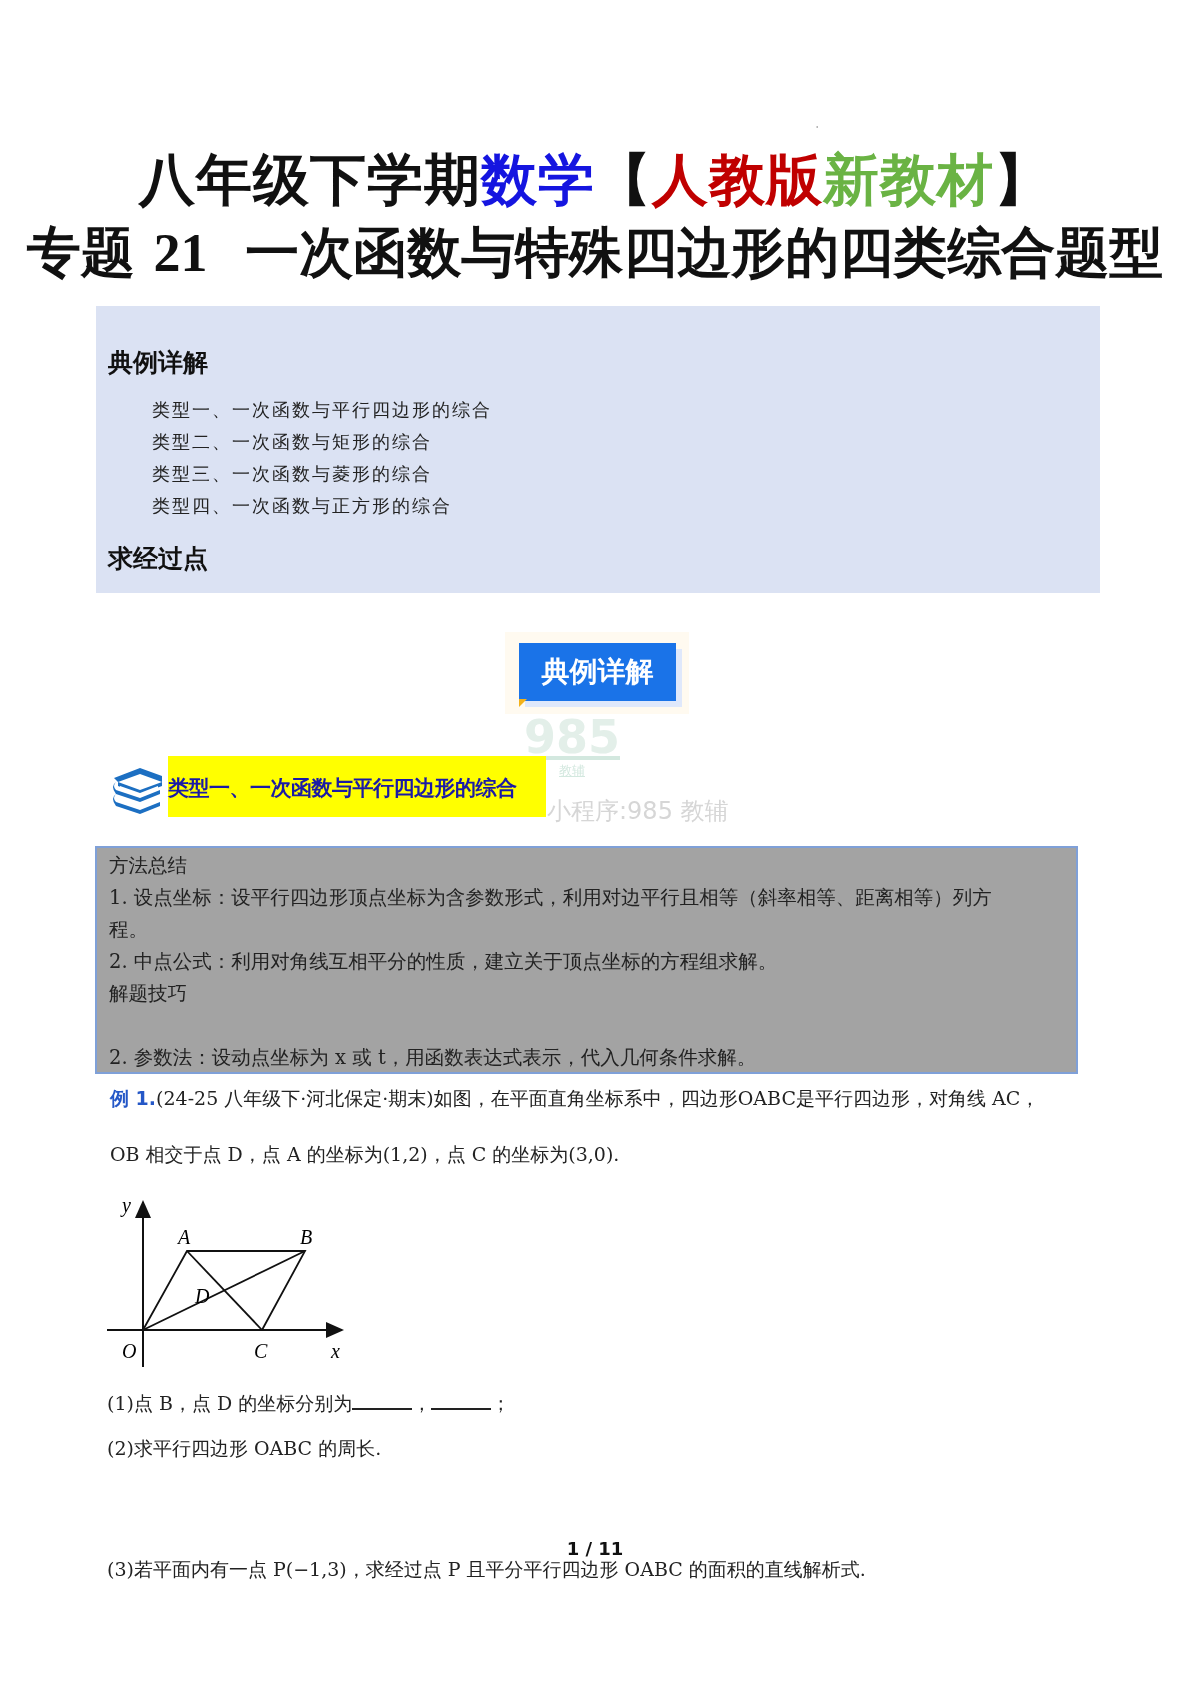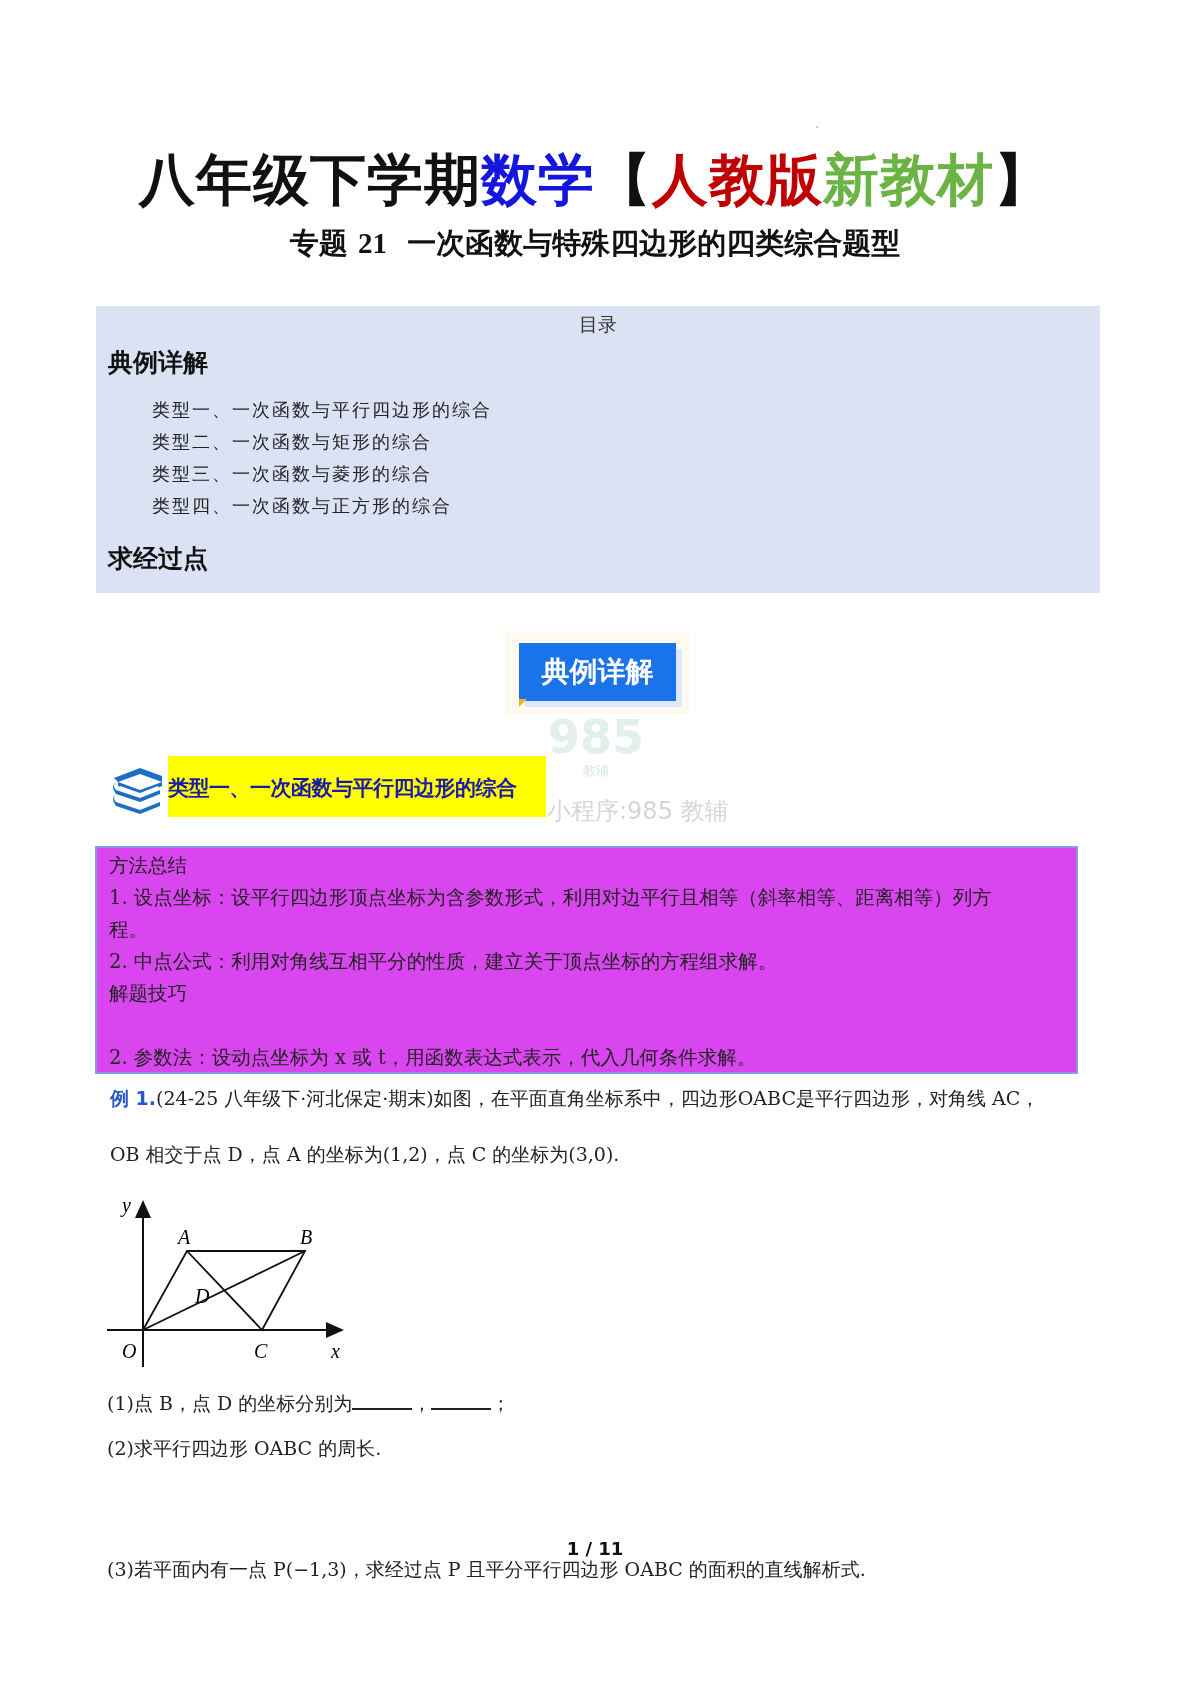--- a/index.html
+++ b/index.html
@@ -2,62 +2,61 @@
 <html><head>
 <meta charset="utf-8">
 <style>
   html, body { margin:0; padding:0; background:#ffffff; }
   body { width:1190px; height:1683px; position:relative; overflow:hidden;
          font-family:"DejaVu Serif","Liberation Serif",serif; color:#111; }
   .abs { position:absolute; }
   .title1 { left:0; width:1190px; top:148px; text-align:center; font-family:"DejaVu Sans","Liberation Sans",sans-serif;
             font-weight:bold; font-size:56px; letter-spacing:1px; line-height:64px; }
   .title1 .blue { color:#1515e0; } .title1 .red { color:#c00000; } .title1 .green { color:#6ab344; }
-  .title2 { left:0; width:1190px; top:218px; text-align:center; font-family:"DejaVu Sans","Liberation Sans",sans-serif;
-            font-weight:bold; font-size:29px; line-height:50px; }
+  .title2 { left:0; width:1190px; top:228px; text-align:center; font-family:"DejaVu Sans","Liberation Sans",sans-serif;
+            font-weight:bold; font-size:54px; line-height:50px; }
   .title2 .num { font-family:"Liberation Serif",serif; }
   .tick { left:816px; top:124px; font-size:8px; color:#555; }
   .toc { left:96px; top:306px; width:1004px; height:287px; background:#dbe2f3; }
   .toc-head { position:absolute; top:6px; left:0; width:1004px; text-align:center; font-size:19px; color:#333;
               font-family:"DejaVu Sans","Liberation Sans",sans-serif; }
   .toc-sec { position:absolute; left:12px; font-family:"DejaVu Sans","Liberation Sans",sans-serif; font-weight:bold; font-size:25px; }
   .toc-item { position:absolute; left:56px; font-size:18px; color:#222; letter-spacing:2px; }
   .banner-wrap { left:505px; top:632px; width:184px; height:82px; background:#fffaf0; }
   .banner { position:absolute; left:14px; top:11px; width:157px; height:58px; background:#1a73e8; color:#fff;
             font-family:"DejaVu Sans","Liberation Sans",sans-serif; font-weight:bold; font-size:28px; line-height:58px; text-align:center;
             box-shadow:6px 6px 0 #dfe8fb; }
   .banner-dots { position:absolute; left:16px; top:6px; }
   .banner-dots span { display:inline-block; width:6px; height:5px; background:#f3b21b; margin-right:4px; }
   .banner-corner { position:absolute; left:14px; top:67px; width:0; height:0; border-top:8px solid #f3b21b; border-right:8px solid transparent; }
-  .wm-logo { left:496px; top:712px; width:200px; height:90px; color:#d3e8df; font-size:13px; text-align:center; }
+  .wm-logo { left:472px; top:712px; width:200px; height:90px; color:#d3e8df; font-size:13px; text-align:center;text-decoration:underline; }
   .wm-logo .big { font-size:46px; font-family:"DejaVu Sans",sans-serif; font-weight:bold; color:#e3efe9; line-height:50px; }
   .wm-text { left:547px; top:795px; font-size:24px; color:#d6d6d6; font-family:"DejaVu Sans","Liberation Sans",sans-serif; }
   .sec-head { left:168px; top:756px; width:378px; height:61px; background:#ffff00; }
   .sec-head span { position:absolute; left:0; top:18px; font-family:"DejaVu Sans","Liberation Sans",sans-serif; font-weight:bold;
                    font-size:21px; color:#1a1aa6; white-space:nowrap; letter-spacing:-0.5px; }
   .book-icon { left:110px; top:764px; width:56px; height:52px; }
-  .method { left:95px; top:846px; width:979px; height:224px; background:#d946ef; border:2px solid #7fa0d8; }
+  .method { left:95px; top:846px; width:979px; height:224px; background:#a3a3a3; border:2px solid #7fa0d8; }
   .method .line { position:absolute; left:12px; font-size:19.5px; color:#222; white-space:nowrap; font-family:"DejaVu Serif","Liberation Serif",serif; }
   .ex { position:absolute; font-size:19px; white-space:nowrap; color:#222; }
   .ex .lbl { color:#2457c7; font-family:"DejaVu Sans",sans-serif; font-weight:bold; }
   .blank { display:inline-block; width:60px; border-bottom:2px solid #222; height:14px; }
   .page-num { left:0; width:1190px; top:1531px; text-align:center; font-family:"DejaVu Sans","Liberation Sans",sans-serif; font-weight:bold; font-size:18px;margin-top:7px; }
   .diagram { left:100px; top:1190px; width:250px; height:180px; }
 </style>
 </head>
 <body>
 
 <div class="abs tick">'</div>
 
 <div class="abs title1"><span>八年级下学期</span><span class="blue">数学</span><span>【</span><span class="red">人教版</span><span class="green">新教材</span><span>】</span></div>
 
 <div class="abs title2"><span>专题</span> <span class="num">21</span>&nbsp; <span>一次函数与特殊四边形的四类综合题型</span></div>
 
 <div class="abs toc">
-  <div class="toc-head">目录</div>
   <div class="toc-sec" style="top:40px">典例详解</div>
   <div class="toc-item" style="top:92px">类型一、一次函数与平行四边形的综合</div>
   <div class="toc-item" style="top:124px">类型二、一次函数与矩形的综合</div>
   <div class="toc-item" style="top:156px">类型三、一次函数与菱形的综合</div>
   <div class="toc-item" style="top:188px">类型四、一次函数与正方形的综合</div>
   <div class="toc-sec" style="top:236px">求经过点</div>
 </div>
 
 <div class="abs wm-logo">
   <div class="big">985</div>

